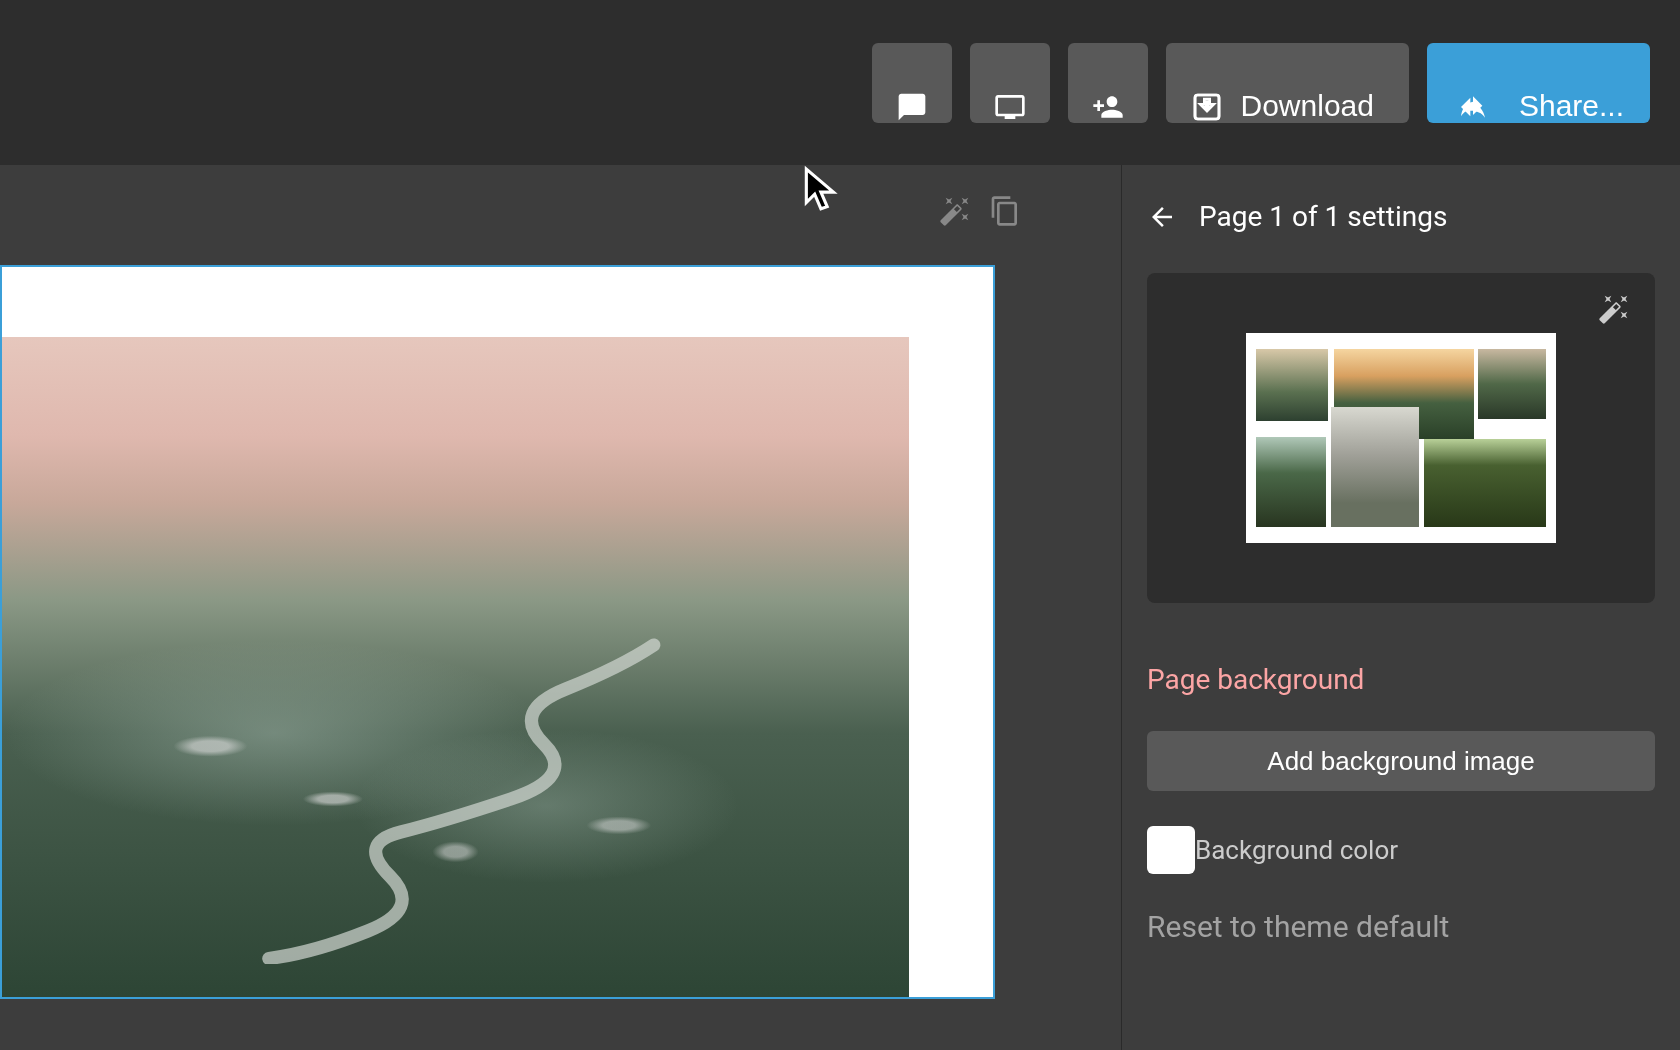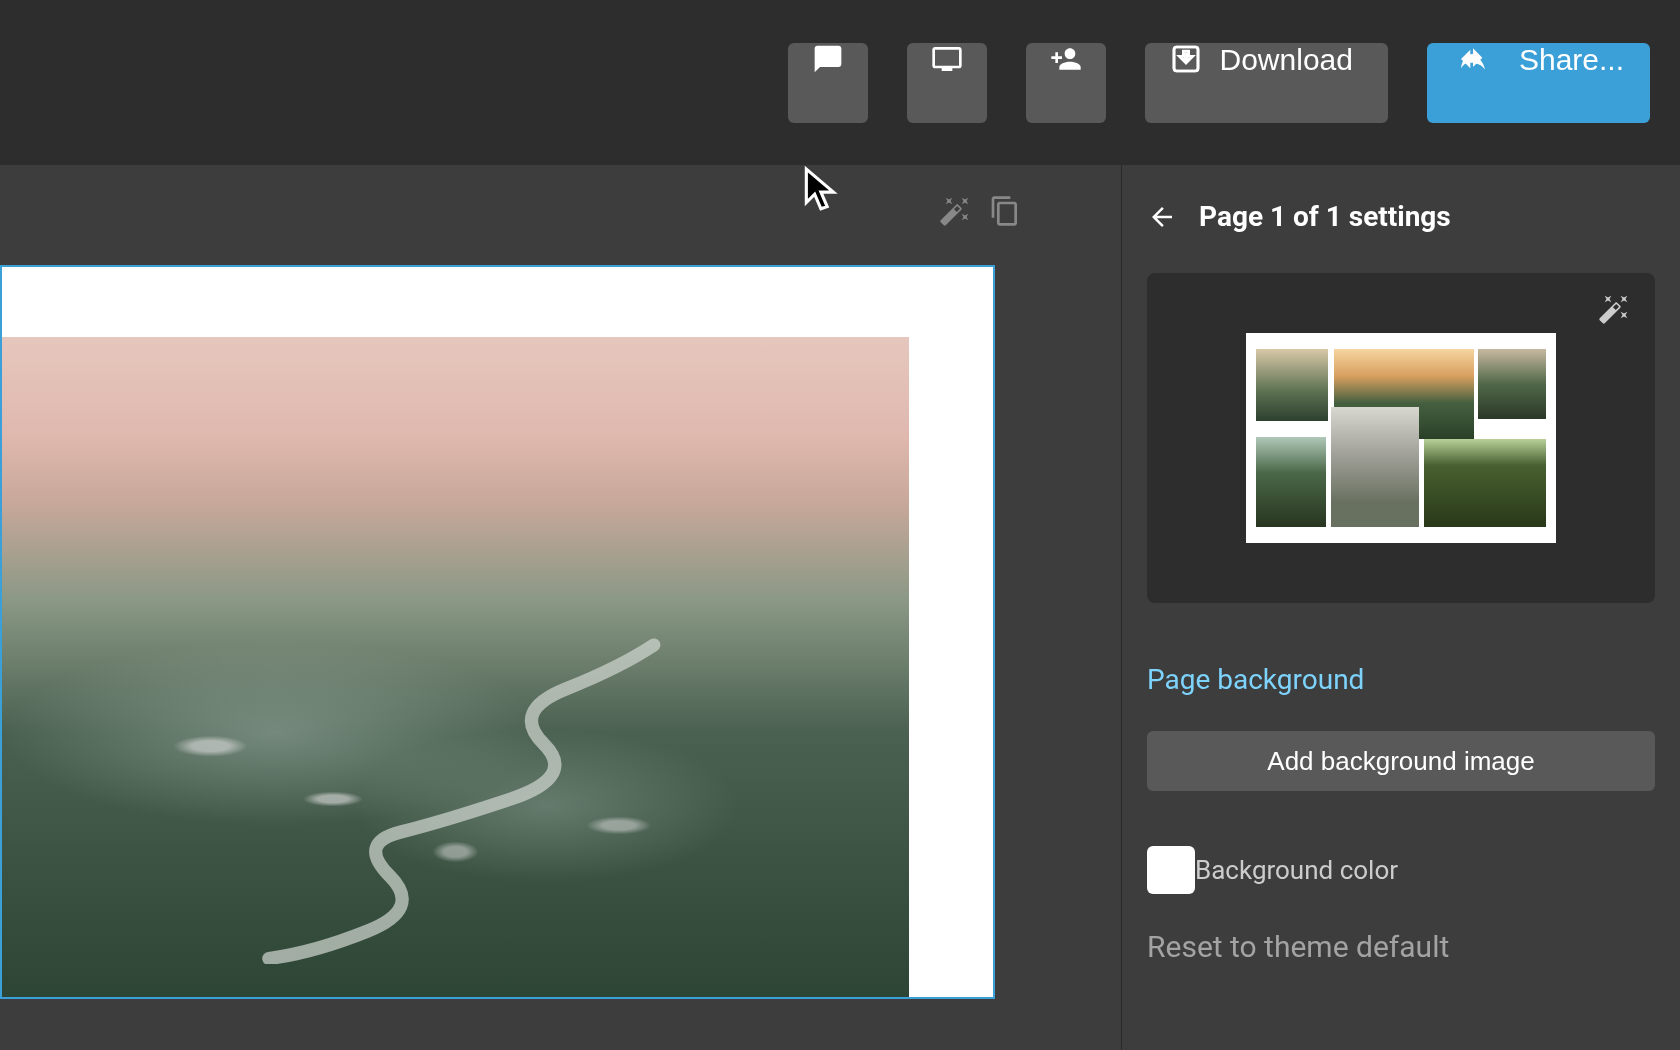--- a/index.html
+++ b/index.html
@@ -25,25 +25,24 @@
       justify-content: flex-end;
       padding-right: 30px;
       gap: 18px;
     }
     .toolbar-btn {
       height: 80px;
       background: #595959;
       border: none;
       border-radius: 6px;
       display: flex;
-      align-items: flex-start;
+      align-items: flex-end;
       justify-content: center;
       cursor: pointer;
       color: #fff;
-      margin-left: 21px;
     }
     .toolbar-btn.icon-only {
       width: 80px;
     }
     .toolbar-btn.download {
       padding: 0 35px 0 25px;
       gap: 18px;
     }
     .toolbar-btn.share {
       background: #3b9fd8;
@@ -171,21 +170,21 @@
     }
     .back-arrow {
       width: 30px;
       height: 30px;
       fill: #fff;
       cursor: pointer;
     }
     .sidebar-title {
       color: #fff;
       font-size: 28px;
-      font-weight: 700;
+      font-weight: 400;
     }
     
     .thumbnail-container {
       background: #2d2d2d;
       border-radius: 8px;
       padding: 60px 70px;
       position: relative;
       margin-bottom: 60px;
       display: flex;
       align-items: center;
@@ -248,36 +247,36 @@
     }
     .thumb-img-6 {
       bottom: 16px;
       right: 10px;
       width: 122px;
       height: 88px;
       background: linear-gradient(to bottom, #b8d098 0%, #486030 30%, #283818 100%);
     }
     
     .section-title {
-      color: #7dd3fc;
+      color: #fca5a5;
       font-size: 28px;
       font-weight: 400;
       margin-bottom: 35px;
     }
     
     .add-bg-btn {
       width: 100%;
       height: 60px;
       background: #595959;
       border: none;
       border-radius: 6px;
       color: #fff;
       font-size: 26px;
       cursor: pointer;
-      margin-bottom: 55px;
+      margin-bottom: 35px;
     }
     
     .bg-color-row {
       display: flex;
       align-items: center;
       margin-bottom: 35px;
     }
     .color-swatch {
       width: 48px;
       height: 48px;

